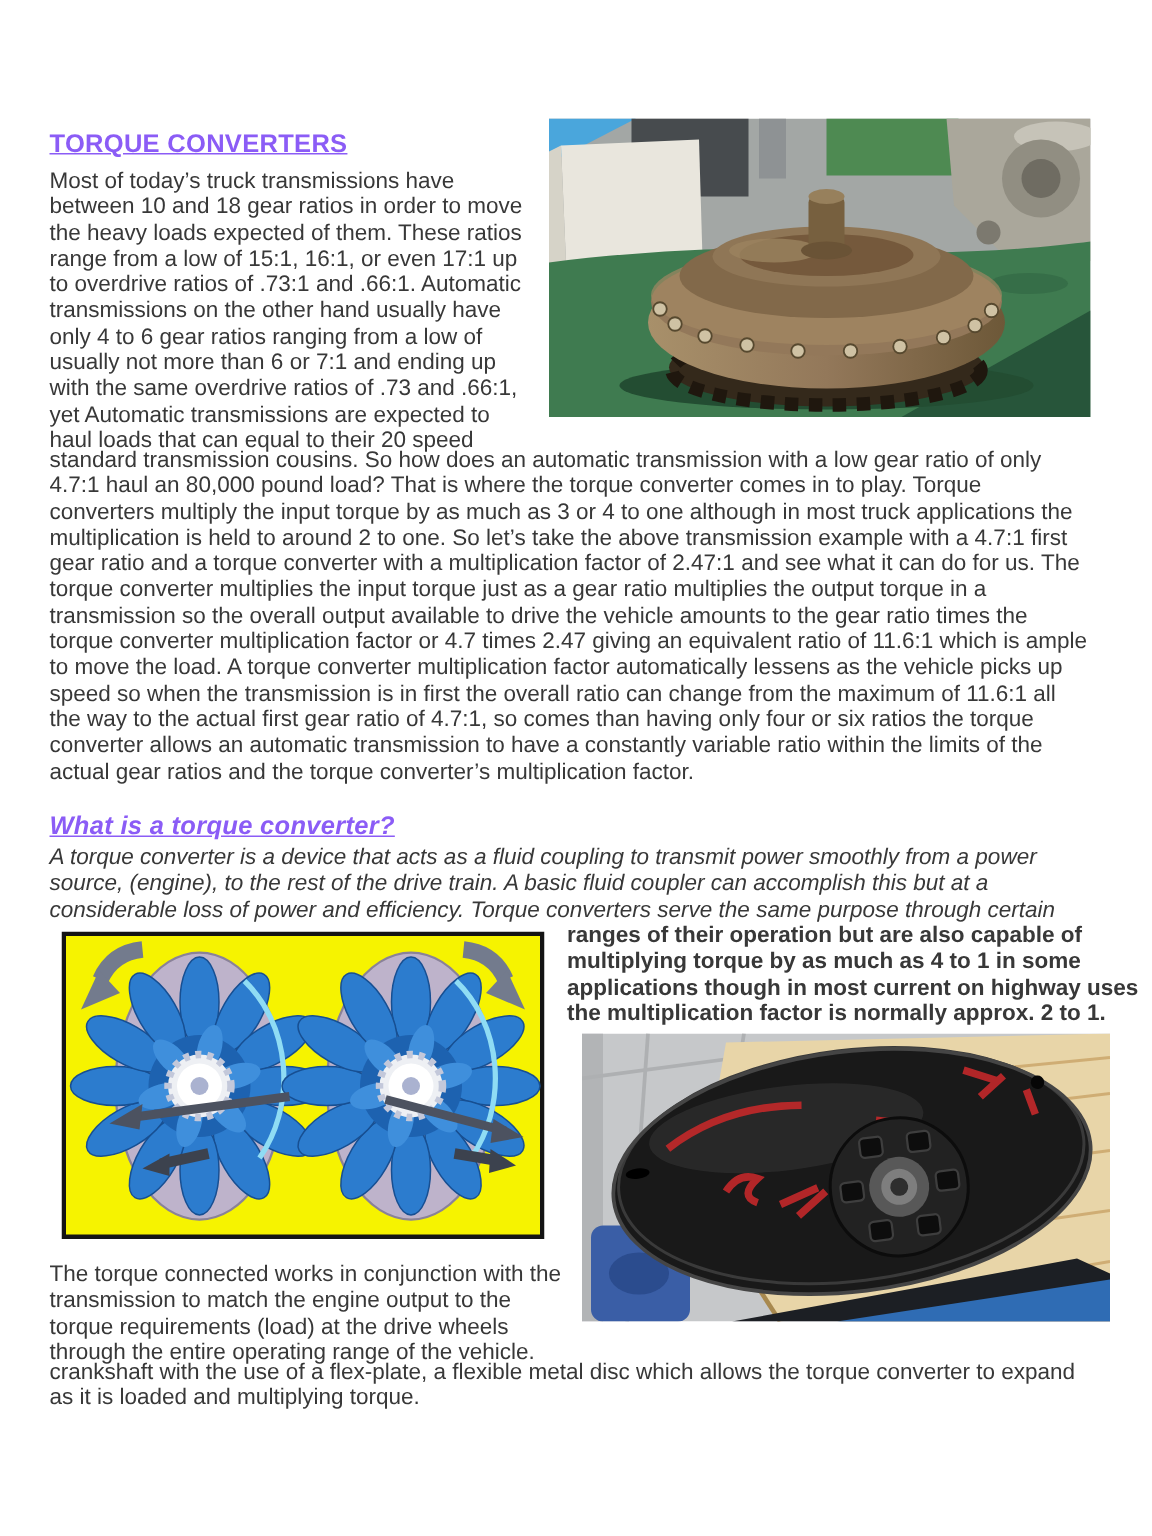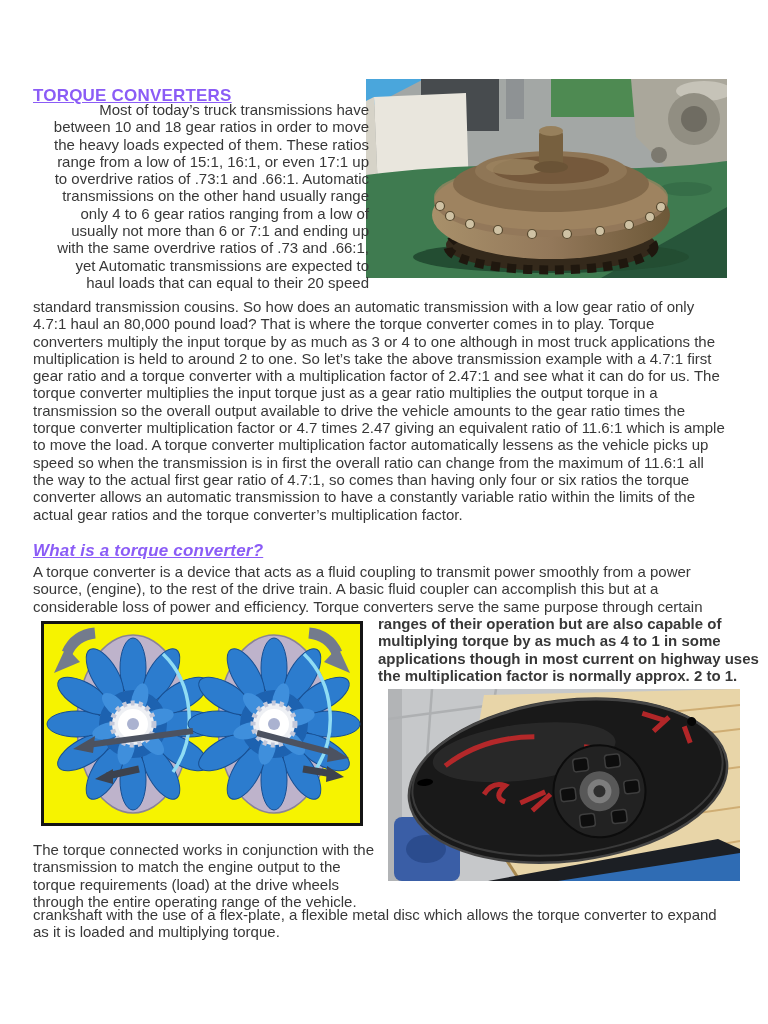--- a/index.html
+++ b/index.html
@@ -69,27 +69,27 @@
       </g>
 
       <rect x="173" y="52" width="24" height="38" rx="4" fill="#77603f"></rect>
       <ellipse cx="185" cy="88" rx="17" ry="6" fill="#6a5336"></ellipse>
       <ellipse cx="185" cy="52" rx="12" ry="5" fill="#97805c"></ellipse>
     </svg>
   </div>
 
   <div class="abs h1" style="left:33px;top:86px;">TORQUE CONVERTERS</div>
 
-  <div class="abs wrapblock" style="left:33px;top:101px;width:336px;text-align:right;">
+  <div class="abs wrapblock" style="left:33px;top:112px;width:336px;">
       <div class="line">Most of today’s truck transmissions have</div>
       <div class="line">between 10 and 18 gear ratios in order to move</div>
       <div class="line">the heavy loads expected of them. These ratios</div>
       <div class="line">range from a low of 15:1, 16:1, or even 17:1 up</div>
       <div class="line">to overdrive ratios of .73:1 and .66:1. Automatic</div>
-      <div class="line">transmissions on the other hand usually range</div>
+      <div class="line">transmissions on the other hand usually have</div>
       <div class="line">only 4 to 6 gear ratios ranging from a low of</div>
       <div class="line">usually not more than 6 or 7:1 and ending up</div>
       <div class="line">with the same overdrive ratios of .73 and .66:1,</div>
       <div class="line">yet Automatic transmissions are expected to</div>
       <div class="line">haul loads that can equal to their 20 speed</div>
     </div>
 
   <div class="abs wrapblock" style="left:33px;top:298px;width:710px;">
       <div class="line">standard transmission cousins. So how does an automatic transmission with a low gear ratio of only</div>
       <div class="line">4.7:1 haul an 80,000 pound load? That is where the torque converter comes in to play. Torque</div>
@@ -101,21 +101,21 @@
       <div class="line">torque converter multiplication factor or 4.7 times 2.47 giving an equivalent ratio of 11.6:1 which is ample</div>
       <div class="line">to move the load. A torque converter multiplication factor automatically lessens as the vehicle picks up</div>
       <div class="line">speed so when the transmission is in first the overall ratio can change from the maximum of 11.6:1 all</div>
       <div class="line">the way to the actual first gear ratio of 4.7:1, so comes than having only four or six ratios the torque</div>
       <div class="line">converter allows an automatic transmission to have a constantly variable ratio within the limits of the</div>
       <div class="line">actual gear ratios and the torque converter’s multiplication factor.</div>
     </div>
 
   <div class="abs h1" style="left:33px;top:541px;font-style:italic;">What is a torque converter?</div>
 
-  <div class="abs wrapblock" style="left:33px;top:563px;width:710px;">
+  <div class="abs wrapblock" style="left:33px;top:563px;width:710px;font-style:italic;">
       <div class="line">A torque converter is a device that acts as a fluid coupling to transmit power smoothly from a power</div>
       <div class="line">source, (engine), to the rest of the drive train. A basic fluid coupler can accomplish this but at a</div>
       <div class="line">considerable loss of power and efficiency. Torque converters serve the same purpose through certain</div>
     </div>
 
   <div class="abs wrapblock" style="left:378px;top:615px;width:365px;font-weight:bold;">
       <div class="line">ranges of their operation but are also capable of</div>
       <div class="line">multiplying torque by as much as 4 to 1 in some</div>
       <div class="line">applications though in most current on highway uses</div>
       <div class="line">the multiplication factor is normally approx. 2 to 1.</div>

